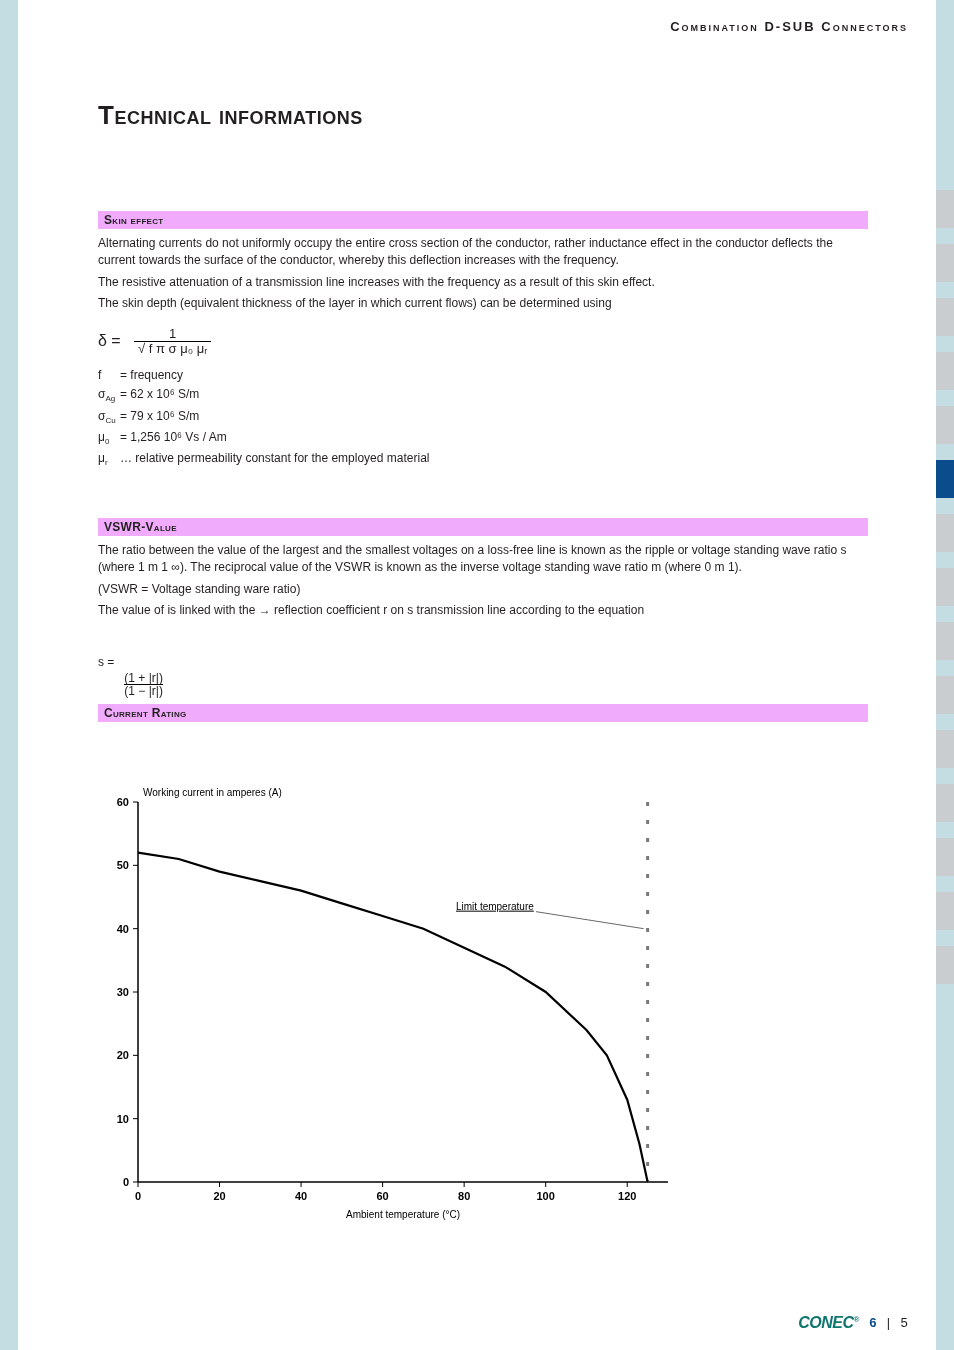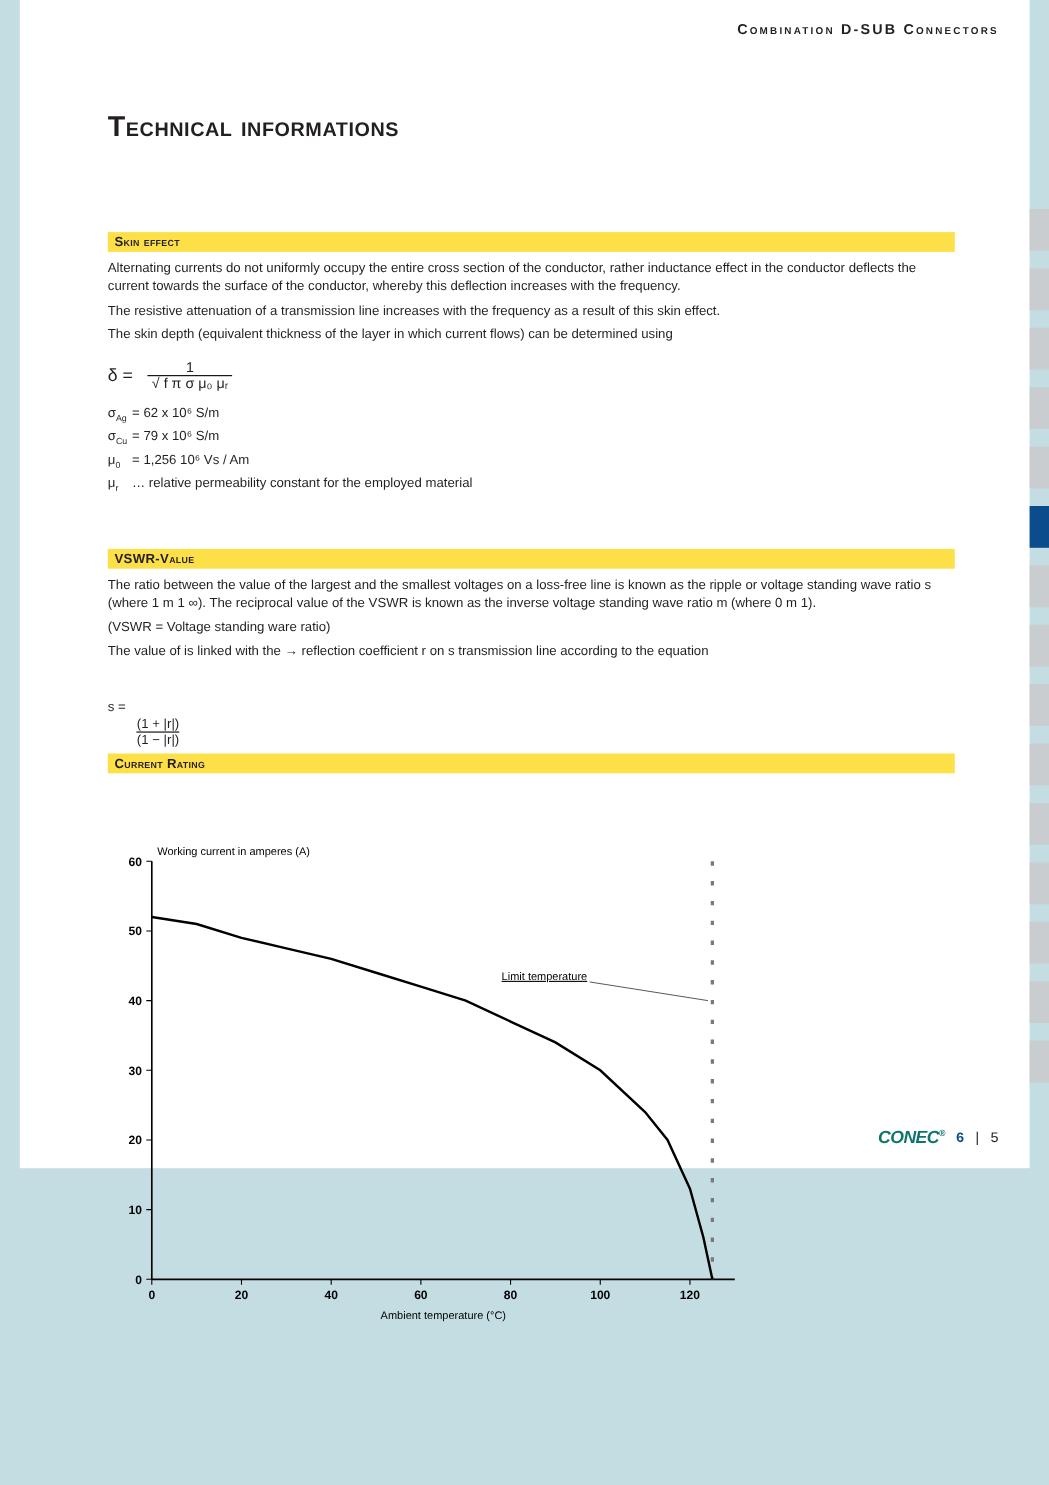--- a/index.html
+++ b/index.html
@@ -7,21 +7,21 @@
     width: 954px;
     height: 1350px;
     background: #c4dde3;
     font-family: "Helvetica Neue", Arial, sans-serif;
     color: #231f20;
     position: relative;
   }
   .page {
     position: absolute;
     left: 18px; top: 0;
-    width: 918px; height: 1062px;
+    width: 918px; height: 1350px;
     background: #fff;
   }
   .header-band {
     position: absolute;
     left: 0; top: 0;
     width: 918px; height: 52px;
     display: flex;
     align-items: center;
     justify-content: flex-end;
     padding-right: 28px;
@@ -37,21 +37,21 @@
     width: 770px;
   }
   h1 {
     font-size: 26px;
     font-weight: 600;
     font-variant: small-caps;
     letter-spacing: 0.5px;
     margin-bottom: 80px;
   }
   .section-bar {
-    background: #fde047;
+    background: #f0abfc;
     padding: 2px 6px;
     font-size: 12px;
     font-weight: 600;
     font-variant: small-caps;
     letter-spacing: 0.3px;
     margin-bottom: 6px;
   }
   .body-text {
     font-size: 12px;
     line-height: 1.45;
@@ -141,20 +141,21 @@
     <div class="formula">
       <span>δ =</span>
       &nbsp;
       <span class="frac">
         <span class="num">1</span>
         <span class="den">√ f π σ μ₀ μᵣ</span>
       </span>
     </div>
 
     <div class="defs">
+      <div><span class="sym">f</span><span>= frequency</span></div>
       <div><span class="sym">σ<sub>Ag</sub></span><span>= 62 x 10⁶ S/m</span></div>
       <div><span class="sym">σ<sub>Cu</sub></span><span>= 79 x 10⁶ S/m</span></div>
       <div><span class="sym">μ<sub>0</sub></span><span>= 1,256 10⁶ Vs / Am</span></div>
       <div><span class="sym">μ<sub>r</sub></span><span>… relative permeability constant for the employed material</span></div>
     </div>
 
     <div class="section-gap"></div>
 
     <div class="section-bar">VSWR-Value</div>
     <p class="body-text">The ratio between the value of the largest and the smallest voltages on a loss-free line is known as the ripple or voltage standing wave ratio s (where 1 m 1 ∞). The reciprocal value of the VSWR is known as the inverse voltage standing wave ratio m (where 0 m 1).</p>

